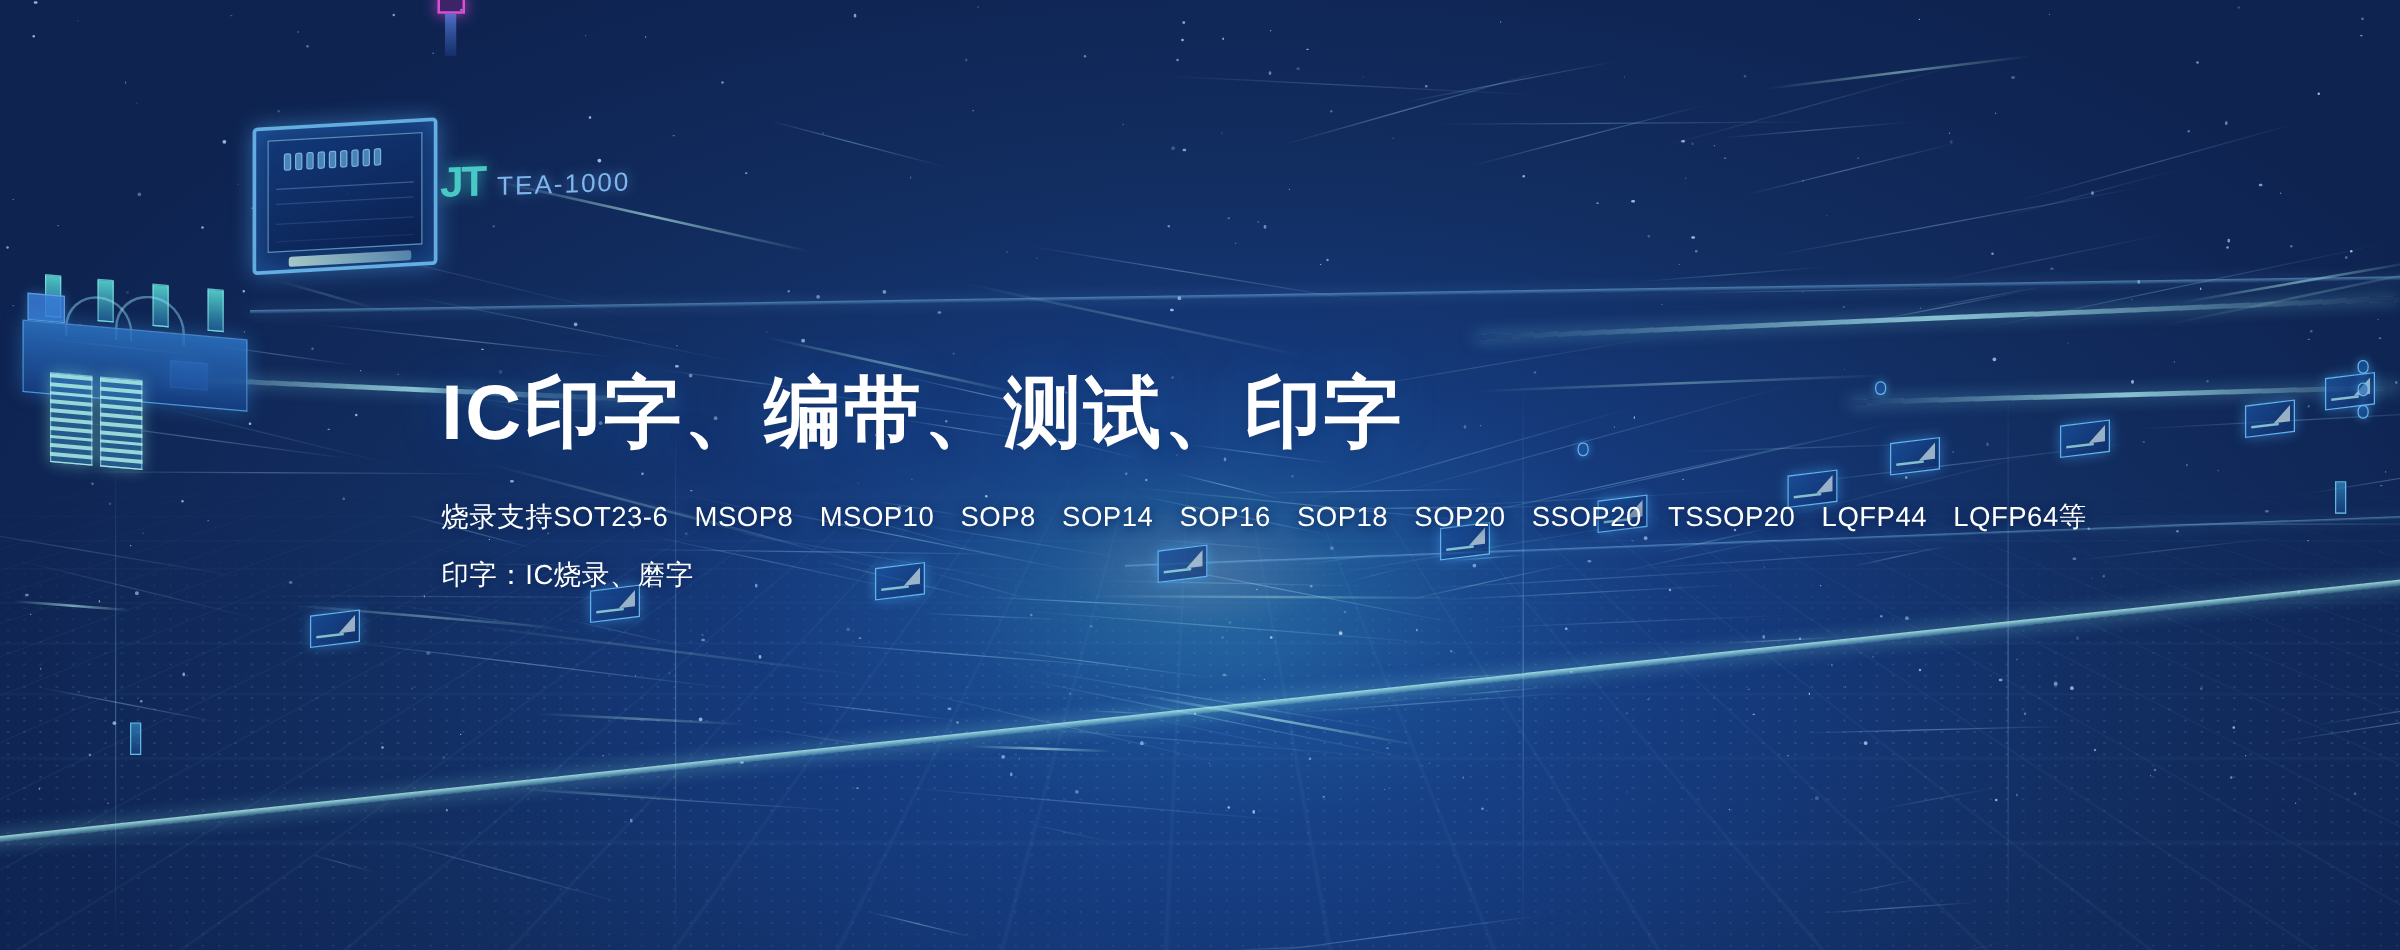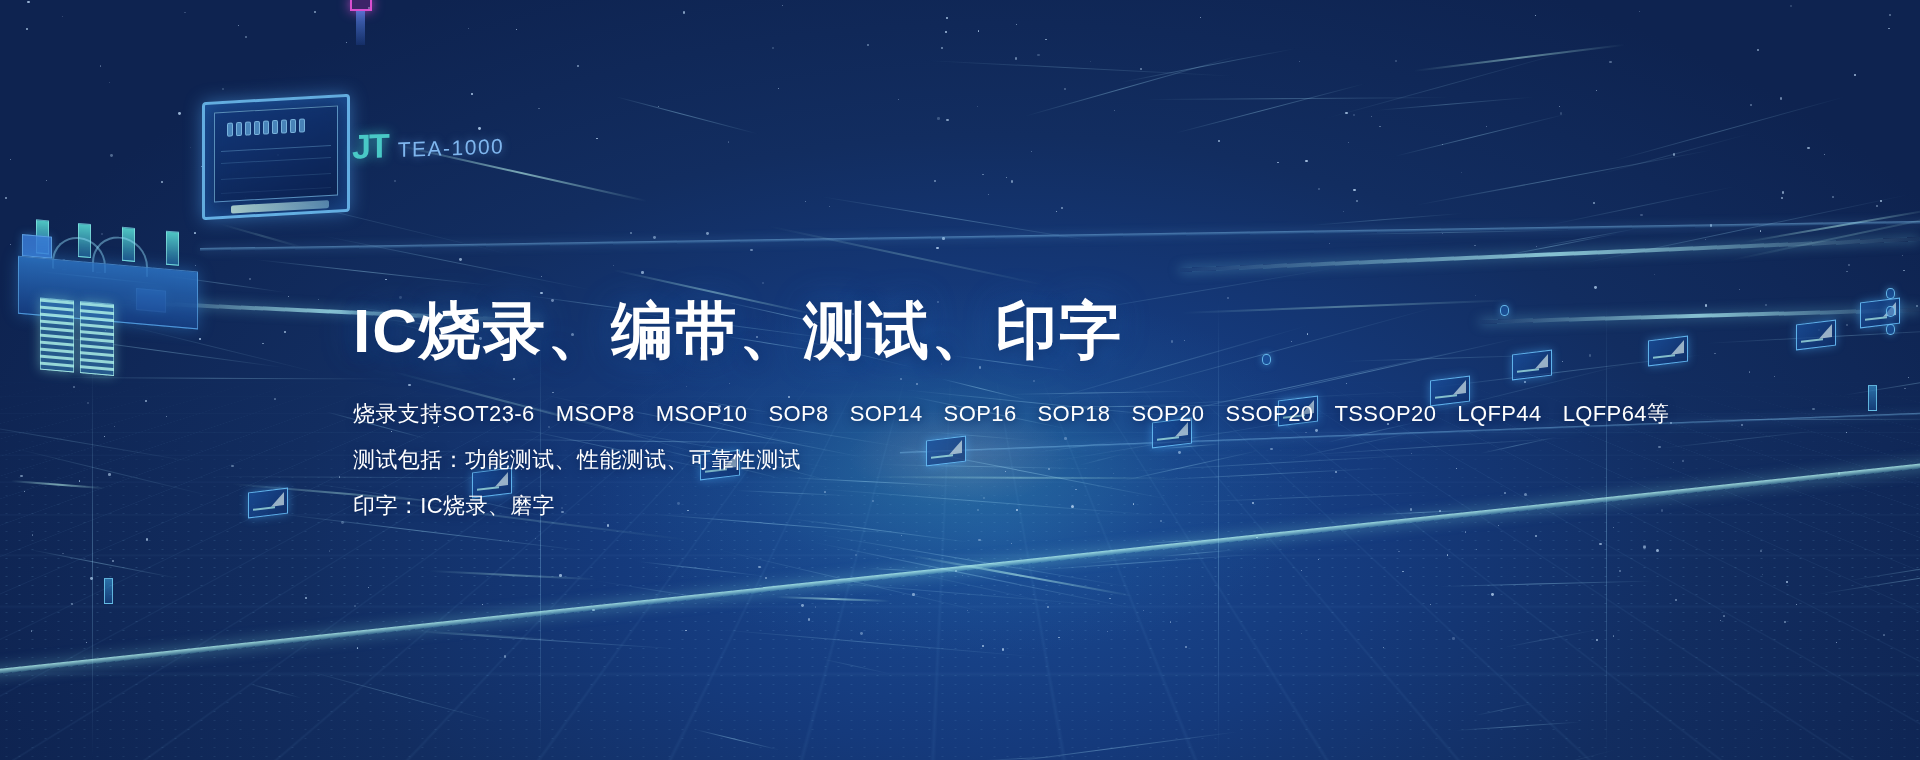--- a/index.html
+++ b/index.html
@@ -795,23 +795,22 @@
 
   <div class="node" style="left:1262px; top:354px;"></div>
   <div class="node" style="left:1500px; top:305px;"></div>
   <div class="node" style="left:1886px; top:288px;"></div>
   <div class="node" style="left:1886px; top:306px;"></div>
   <div class="node" style="left:1886px; top:324px;"></div>
   <div class="vstrip" style="left:1868px; top:385px;"></div>
   <div class="vstrip" style="left:104px; top:578px;"></div>
 
   <div class="content">
-    <div class="title">IC烧录、编带、测试、印字</div>
+    <div class="title">IC印字、编带、测试、印字</div>
     <div class="sub">
       <div class="line">
         <span class="lead">烧录支持SOT23-6</span><span class="pkg-list" id="pkg-list" style="margin-left: 21px;"><span class="pkg">MSOP8</span><span class="pkg">MSOP10</span><span class="pkg">SOP8</span><span class="pkg">SOP14</span><span class="pkg">SOP16</span><span class="pkg">SOP18</span><span class="pkg">SOP20</span><span class="pkg">SSOP20</span><span class="pkg">TSSOP20</span><span class="pkg">LQFP44</span><span class="pkg">LQFP64等</span></span>
       </div>
-      <div class="line">测试包括：功能测试、性能测试、可靠性测试</div>
       <div class="line">印字：IC烧录、磨字</div>
     </div>
   </div>
 
 </div>
 
 </body></html>

